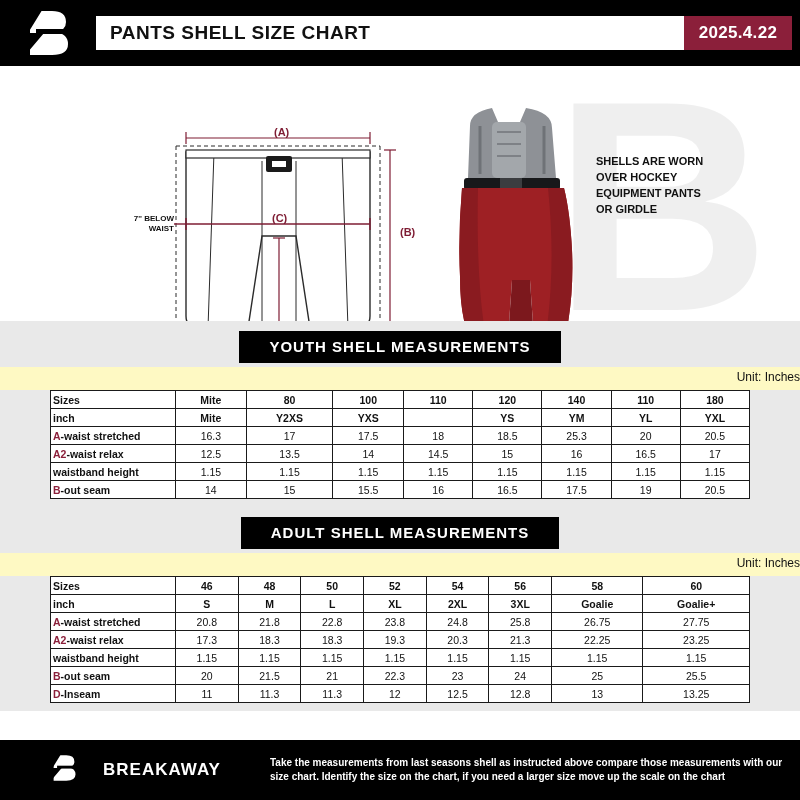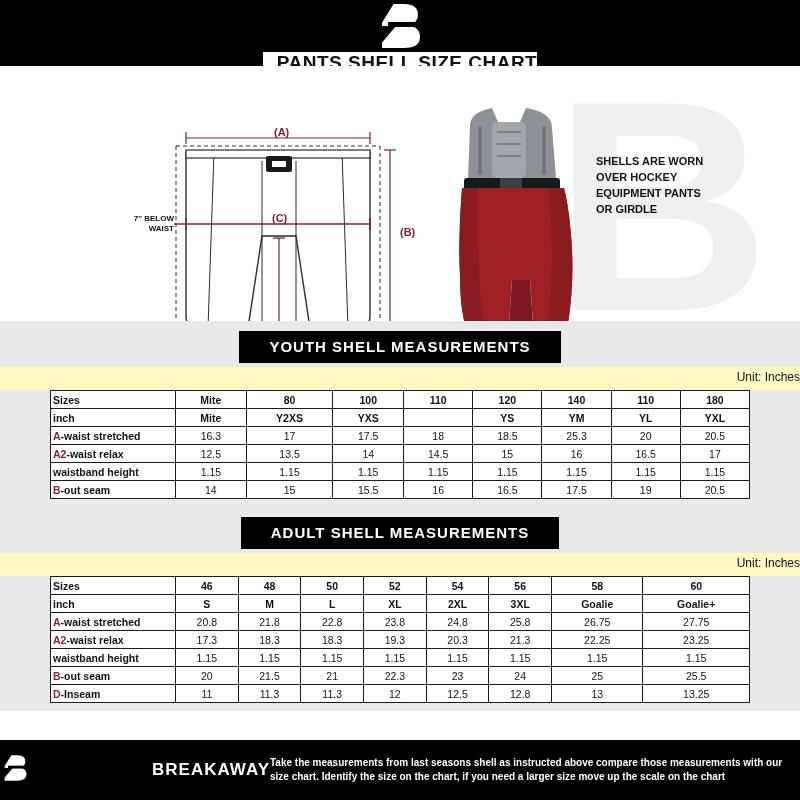--- a/index.html
+++ b/index.html
@@ -1,20 +1,20 @@
 <!DOCTYPE html>
 <html><head>
 <meta charset="utf-8">
 <style>
   html,body{margin:0;padding:0;background:#000;}
   body{width:800px;height:800px;overflow:hidden;font-family:"Liberation Sans",sans-serif;}
   .page{position:relative;width:800px;height:800px;background:#fff;}
 
   
-  .header{position:relative;height:66px;background:#000;display:flex;align-items:center;flex-direction:column;}
+  .header{position:relative;height:66px;background:#000;display:flex;align-items:center;}
   .logo-b{width:96px;height:66px;display:flex;align-items:center;justify-content:center;}
   .logo-b svg{display:block;}
   .title-box{flex:1;background:#fff;height:34px;display:flex;align-items:center;padding-left:14px;margin-right:0;}
   .title-box .t{font-size:19px;font-weight:bold;letter-spacing:.5px;color:#111;}
   .date-box{width:108px;height:34px;background:#8b1f3a;display:flex;align-items:center;justify-content:center;margin-right:8px;}
   .date-box .d{color:#fff;font-size:17px;font-weight:bold;letter-spacing:.3px;}
 
   
   .diagram{position:relative;height:255px;background:#fff;overflow:hidden;}
   .wm{position:absolute;right:30px;top:-10px;opacity:.06;font-size:300px;font-weight:bold;color:#000;line-height:1;pointer-events:none;}
@@ -36,21 +36,21 @@
   
   table{border-collapse:collapse;width:700px;margin:0 auto;background:#fff;}
   td{border:1px solid #1a1a1a;font-size:10.5px;text-align:center;height:17px;padding:0 2px;color:#111;}
   td.lead{text-align:left;padding-left:2px;font-weight:bold;width:120px;}
   td.lead .a{color:#8b1f3a;}
   tr.hdr td{font-weight:bold;}
   .tbl-pad{background:#e9e9e9;padding-bottom:8px;}
 
   
   .footer{position:absolute;bottom:0;left:0;width:800px;height:60px;background:#000;display:flex;align-items:center;}
-  .f-logo{width:270px;display:flex;align-items:center;justify-content:space-between;gap:24px;}
+  .f-logo{width:270px;display:flex;align-items:center;justify-content:center;gap:24px;}
   .f-logo .fname{color:#fff;font-size:17px;font-weight:bold;letter-spacing:1px;}
   .f-text{flex:1;color:#fff;font-size:10px;line-height:1.45;font-weight:bold;text-align:left;}
 </style>
 </head>
 <body>
 
 <div class="page">
 
   <div class="header">
     <div class="logo-b">

